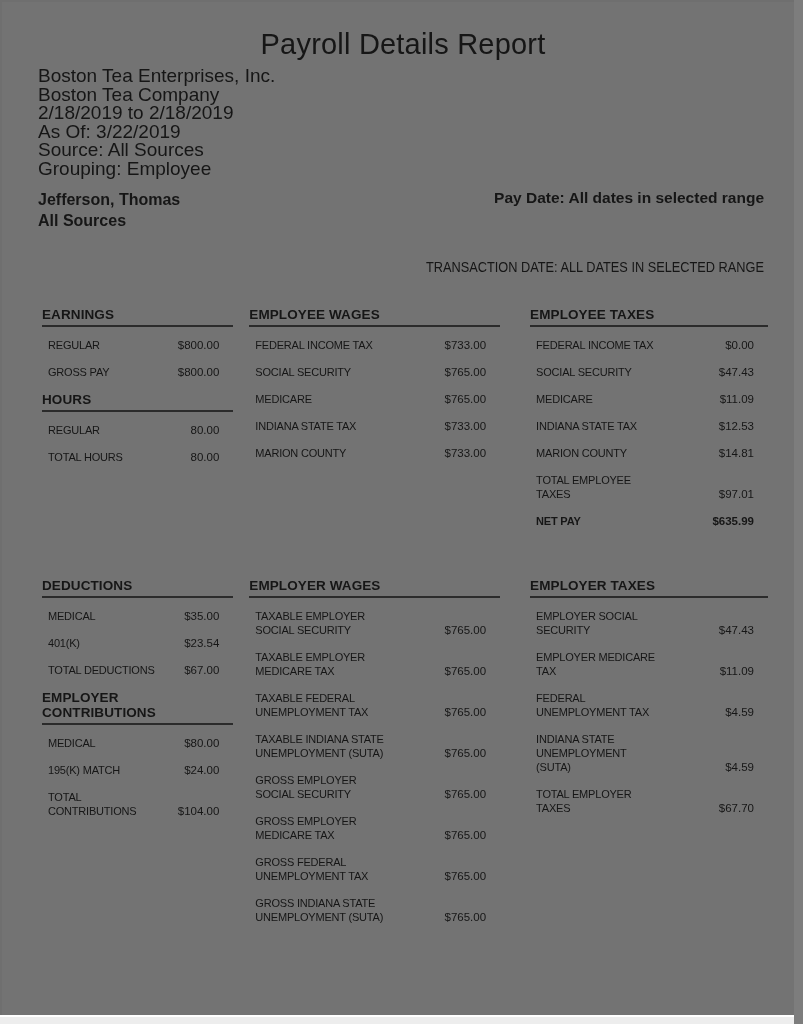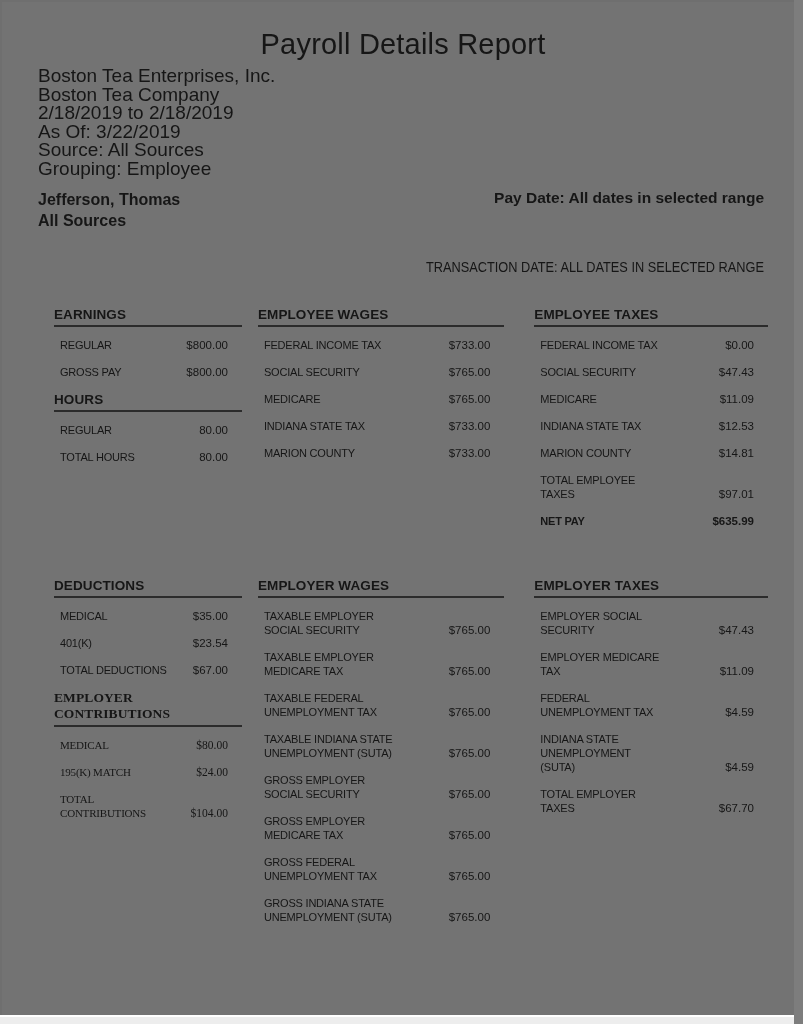--- a/index.html
+++ b/index.html
@@ -34,37 +34,37 @@
 
   .txn {
     width: 726px;
     text-align: right;
     font-size: 14.5px;
     margin-top: 28px;
     transform: scaleX(0.88);
     transform-origin: right center;
   }
 
-  .band { display: flex; align-items: flex-start; margin-left: 16px; }
+  .band { display: flex; align-items: flex-start; margin-left: 4px; }
   .band1 { margin-top: 32px; }
   .band2 { margin-top: 37px; }
   .colA { width: 193px; }
   .colB { width: 253px; margin-left: 16px; }
   .colC { width: 240px; margin-left: 30px; }
 
   .sec-title {
     font-size: 13.5px;
     font-weight: bold;
     letter-spacing: 0.1px;
     padding-bottom: 3px;
     border-bottom: 2px solid #2b2b2b;
     margin-bottom: 11px;
   }
   .mt  { margin-top: 11px; }
-  .mt2 { margin-top: 1px; font-family: Liberation Serif, serif; }
+  .mt2 { margin-top: 1px; }
 
   .row {
     display: flex;
     justify-content: space-between;
     align-items: flex-end;
     padding: 0 14px 0 6px;
     margin-bottom: 13px;
   }
   .row .lab {
     font-size: 11px;

